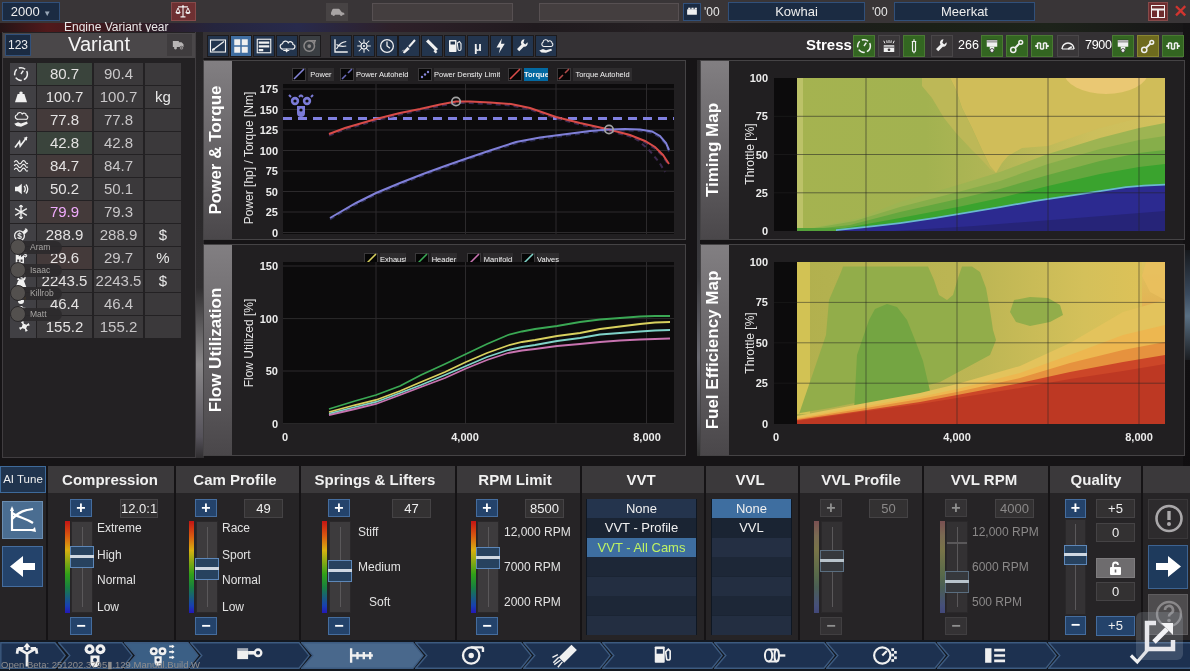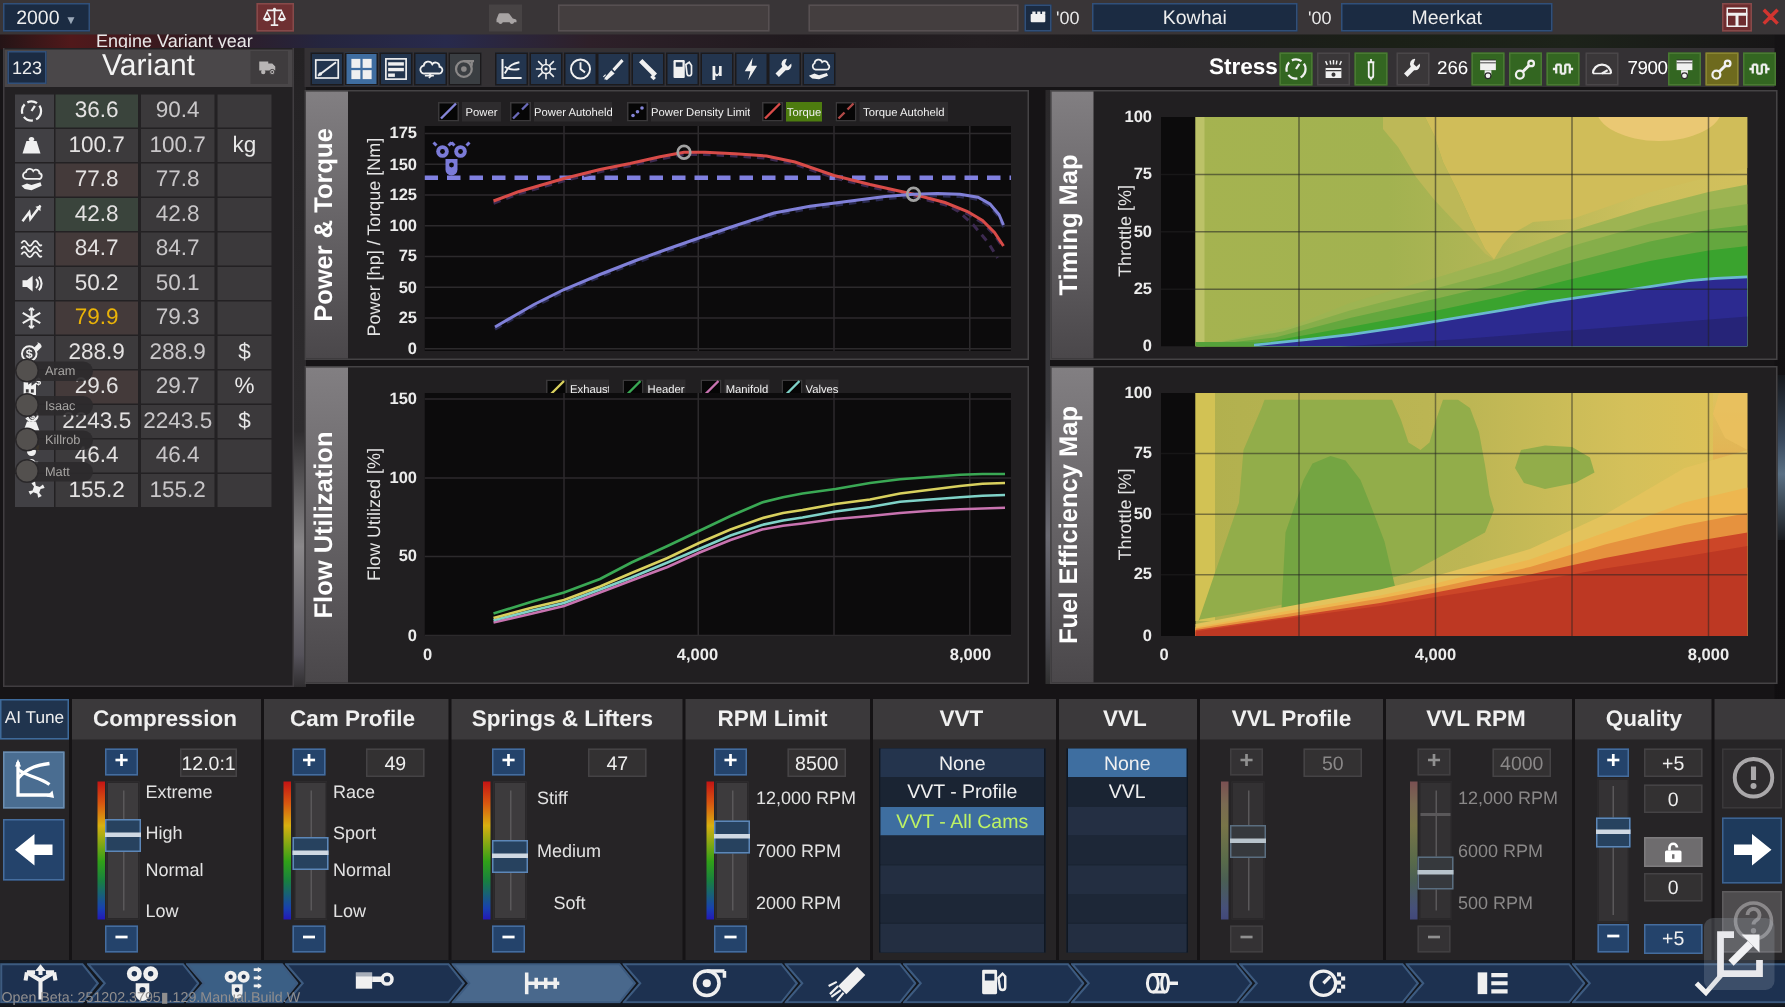--- a/index.html
+++ b/index.html
@@ -84,21 +84,21 @@
       <circle cx="6" cy="16.5" r="2.2" fill="#b8b5b5"></circle>
       <circle cx="15" cy="16.5" r="2.6" fill="#b8b5b5" stroke="#403d3f" stroke-width="1"></circle>
       <circle cx="15" cy="16.5" r="1" fill="#403d3f"></circle>
     </svg>
 
   <div class="abs" style="left:10px;top:63px;width:26px;height:22px;background:#414044;"></div>
   <svg class="abs" style="left:12px;top:65px" width="18" height="18" viewBox="0 0 24 24">
       <circle cx="12" cy="12" r="8.5" stroke="#f0f0f0" stroke-width="2" fill="none" stroke-dasharray="9 3"></circle>
       <path d="M12 12l3-4.5" stroke="#f0f0f0" stroke-width="2" fill="none"></path>
     </svg>
-  <div class="abs" style="left:37px;top:63px;width:55px;height:22px;background:#3a443c;color:#e4e2e2;font-size:15px;text-align:center;line-height:22px;">36.6</div>
+  <div class="abs" style="left:37px;top:63px;width:55px;height:22px;background:#3a443c;color:#e4e2e2;font-size:15px;text-align:center;line-height:22px;">80.7</div>
   <div class="abs" style="left:94px;top:63px;width:49px;height:22px;background:#3b393b;color:#c9c7c9;font-size:15px;text-align:center;line-height:22px;">90.4</div>
   <div class="abs" style="left:145px;top:63px;width:36px;height:22px;background:#3b393b;color:#e8e8e8;font-size:15px;text-align:center;line-height:22px;"></div>
   <div class="abs" style="left:10px;top:86px;width:26px;height:22px;background:#414044;"></div>
   <svg class="abs" style="left:12px;top:88px" width="18" height="18" viewBox="0 0 24 24">
       <path d="M9.5 7a2.5 2.5 0 1 1 5 0l-1 1h-3z" fill="#f0f0f0"></path>
       <path d="M7.5 8h9L20 19H4z" fill="#f0f0f0"></path>
     </svg>
   <div class="abs" style="left:37px;top:86px;width:55px;height:22px;background:#3c3a3c;color:#e4e2e2;font-size:15px;text-align:center;line-height:22px;">100.7</div>
   <div class="abs" style="left:94px;top:86px;width:49px;height:22px;background:#3b393b;color:#c9c7c9;font-size:15px;text-align:center;line-height:22px;">100.7</div>
   <div class="abs" style="left:145px;top:86px;width:36px;height:22px;background:#3b393b;color:#e8e8e8;font-size:15px;text-align:center;line-height:22px;">kg</div>
@@ -137,21 +137,21 @@
   <div class="abs" style="left:37px;top:178px;width:55px;height:22px;background:#3c3a3c;color:#e4e2e2;font-size:15px;text-align:center;line-height:22px;">50.2</div>
   <div class="abs" style="left:94px;top:178px;width:49px;height:22px;background:#3b393b;color:#c9c7c9;font-size:15px;text-align:center;line-height:22px;">50.1</div>
   <div class="abs" style="left:145px;top:178px;width:36px;height:22px;background:#3b393b;color:#e8e8e8;font-size:15px;text-align:center;line-height:22px;"></div>
   <div class="abs" style="left:10px;top:201px;width:26px;height:22px;background:#414044;"></div>
   <svg class="abs" style="left:12px;top:203px" width="18" height="18" viewBox="0 0 24 24">
       <g stroke="#f0f0f0" stroke-width="1.8" fill="none">
         <path d="M12 3v18M4.2 7.5l15.6 9M4.2 16.5l15.6-9"></path>
         <path d="M12 3l-2.2 2.2M12 3l2.2 2.2M12 21l-2.2-2.2M12 21l2.2-2.2"></path>
       </g>
     </svg>
-  <div class="abs" style="left:37px;top:201px;width:55px;height:22px;background:#443a3a;color:#eab308;font-size:15px;text-align:center;line-height:22px;">79.9</div>
+  <div class="abs" style="left:37px;top:201px;width:55px;height:22px;background:#443a3a;color:#f0abfc;font-size:15px;text-align:center;line-height:22px;">79.9</div>
   <div class="abs" style="left:94px;top:201px;width:49px;height:22px;background:#3b393b;color:#c9c7c9;font-size:15px;text-align:center;line-height:22px;">79.3</div>
   <div class="abs" style="left:145px;top:201px;width:36px;height:22px;background:#3b393b;color:#e8e8e8;font-size:15px;text-align:center;line-height:22px;"></div>
   <div class="abs" style="left:10px;top:224px;width:26px;height:22px;background:#414044;"></div>
   <svg class="abs" style="left:12px;top:226px" width="18" height="18" viewBox="0 0 24 24">
       <circle cx="10" cy="13" r="6.5" stroke="#f0f0f0" stroke-width="1.7" fill="none"></circle>
       <text x="10" y="17" font-size="11" font-weight="bold" fill="#f0f0f0" text-anchor="middle">$</text>
       <path d="M14 8l4-4 3 3-4 4z" fill="#f0f0f0"></path>
       <path d="M17 3a4 4 0 0 1 4 4l-2-1z" fill="#f0f0f0"></path>
     </svg>
   <div class="abs" style="left:37px;top:224px;width:55px;height:22px;background:#3c3a3c;color:#e4e2e2;font-size:15px;text-align:center;line-height:22px;">288.9</div>
@@ -418,21 +418,21 @@
   <svg class="abs" style="left:418px;top:68px" width="14" height="13" viewBox="0 0 14 13">
       <circle cx="4" cy="9" r="1.2" fill="#8585d8"></circle>
       <circle cx="7" cy="6.5" r="1.2" fill="#8585d8"></circle>
       <circle cx="10" cy="4" r="1.2" fill="#8585d8"></circle>
     </svg>
   <div class="abs" style="left:434px;top:68px;width:66px;height:13px;background:#2e2c2e;color:#f2f2f2;font-size:7.5px;line-height:13px;text-align:center;white-space:nowrap;overflow:hidden;">Power Density Limit</div>
   <div class="abs" style="left:508px;top:68px;width:14px;height:13px;background:#060606;border:1px solid #3a383a;"></div>
   <svg class="abs" style="left:508px;top:68px" width="14" height="13" viewBox="0 0 14 13">
       <path d="M2 11L12 1" stroke="#d84b48" stroke-width="1.6"></path>
     </svg>
-  <div class="abs" style="left:524px;top:68px;width:24px;height:13px;background:#4d7c0f;color:#f2f2f2;font-size:7.5px;line-height:13px;text-align:center;white-space:nowrap;overflow:hidden;">Torque</div>
+  <div class="abs" style="left:524px;top:68px;width:24px;height:13px;background:#0369a1;color:#f2f2f2;font-size:7.5px;line-height:13px;text-align:right;white-space:nowrap;overflow:hidden;font-weight:bold;">Torque</div>
   <div class="abs" style="left:557px;top:68px;width:14px;height:13px;background:#060606;border:1px solid #3a383a;"></div>
   <svg class="abs" style="left:557px;top:68px" width="14" height="13" viewBox="0 0 14 13">
       <path d="M2 11L6 7M8 5l4-4" stroke="#b04a48" stroke-width="1.6"></path>
     </svg>
   <div class="abs" style="left:573px;top:68px;width:59px;height:13px;background:#2e2c2e;color:#f2f2f2;font-size:7.5px;line-height:13px;text-align:center;white-space:nowrap;overflow:hidden;">Torque Autoheld</div>
   <div class="abs" style="left:364px;top:253px;width:14px;height:13px;background:#060606;border:1px solid #3a383a;"></div>
   <svg class="abs" style="left:364px;top:253px" width="14" height="13" viewBox="0 0 14 13">
       <path d="M2 11L12 1" stroke="#d8d05e" stroke-width="1.6"></path>
     </svg>
   <div class="abs" style="left:380px;top:253px;width:26px;height:13px;background:#2e2c2e;color:#f2f2f2;font-size:7.5px;line-height:13px;text-align:center;white-space:nowrap;overflow:hidden;">Exhaust</div>

